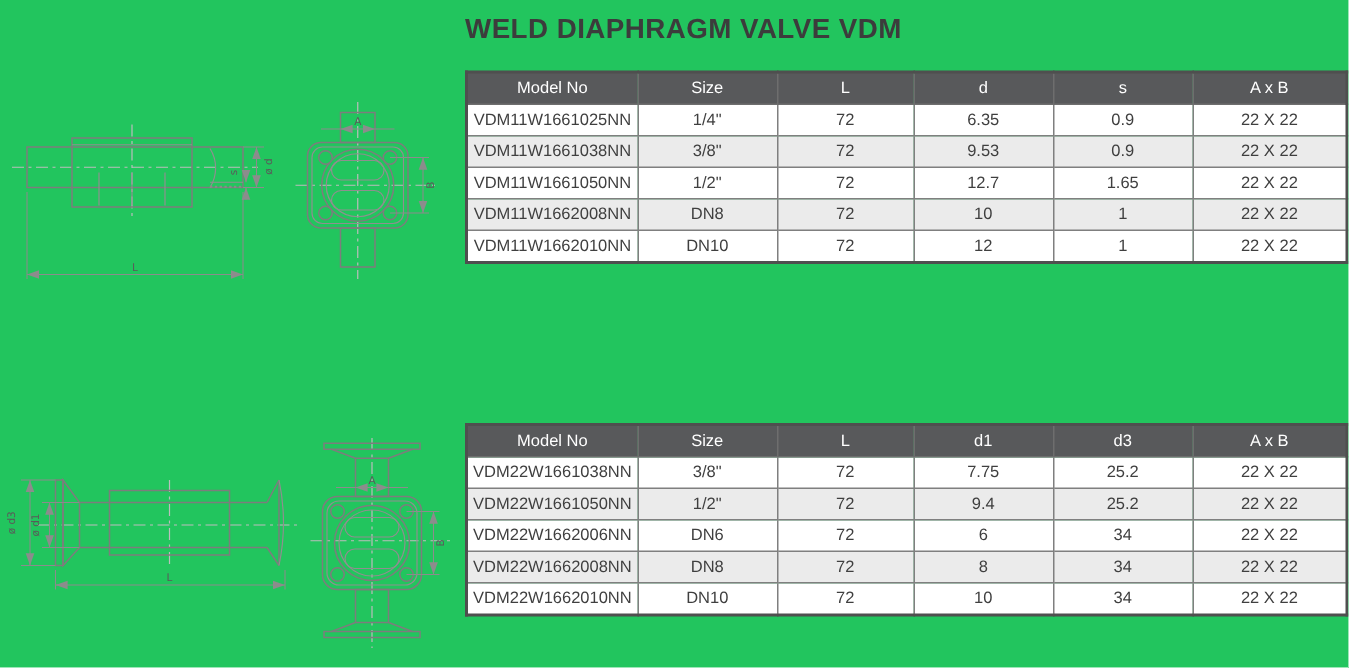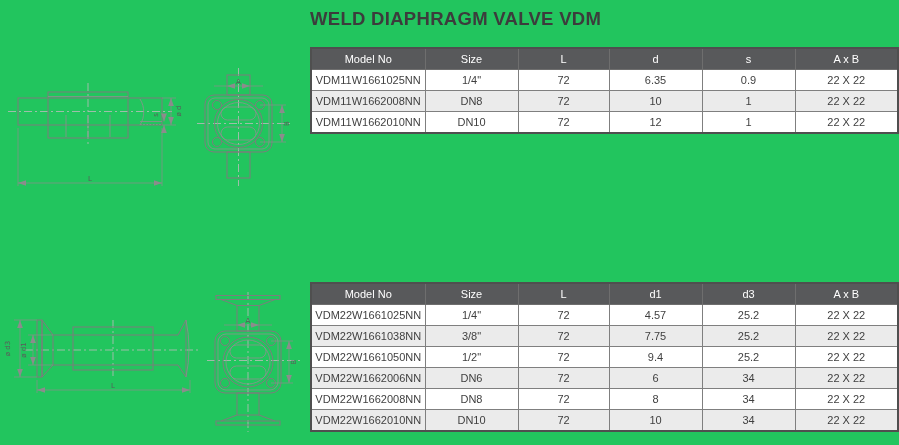--- a/index.html
+++ b/index.html
@@ -80,20 +80,36 @@
           <th>A x B</th>
         </tr>
       </thead>
       <tbody>
         <tr>
           <td>VDM11W1661025NN</td>
           <td>1/4"</td>
           <td>72</td>
           <td>6.35</td>
           <td>0.9</td>
+          <td>22 X 22</td>
+        </tr>
+        <tr>
+          <td>VDM11W1661038NN</td>
+          <td>3/8"</td>
+          <td>72</td>
+          <td>9.53</td>
+          <td>0.9</td>
+          <td>22 X 22</td>
+        </tr>
+        <tr>
+          <td>VDM11W1661050NN</td>
+          <td>1/2"</td>
+          <td>72</td>
+          <td>12.7</td>
+          <td>1.65</td>
           <td>22 X 22</td>
         </tr>
         <tr>
           <td>VDM11W1662008NN</td>
           <td>DN8</td>
           <td>72</td>
           <td>10</td>
           <td>1</td>
           <td>22 X 22</td>
         </tr>
@@ -181,28 +197,20 @@
         <tr>
           <th>Model No</th>
           <th>Size</th>
           <th>L</th>
           <th>d1</th>
           <th>d3</th>
           <th>A x B</th>
         </tr>
       </thead>
       <tbody>
-        <tr>
-          <td>VDM22W1661025NN</td>
-          <td>1/4"</td>
-          <td>72</td>
-          <td>4.57</td>
-          <td>25.2</td>
-          <td>22 X 22</td>
-        </tr>
         <tr>
           <td>VDM22W1661038NN</td>
           <td>3/8"</td>
           <td>72</td>
           <td>7.75</td>
           <td>25.2</td>
           <td>22 X 22</td>
         </tr>
         <tr>
           <td>VDM22W1661050NN</td>

